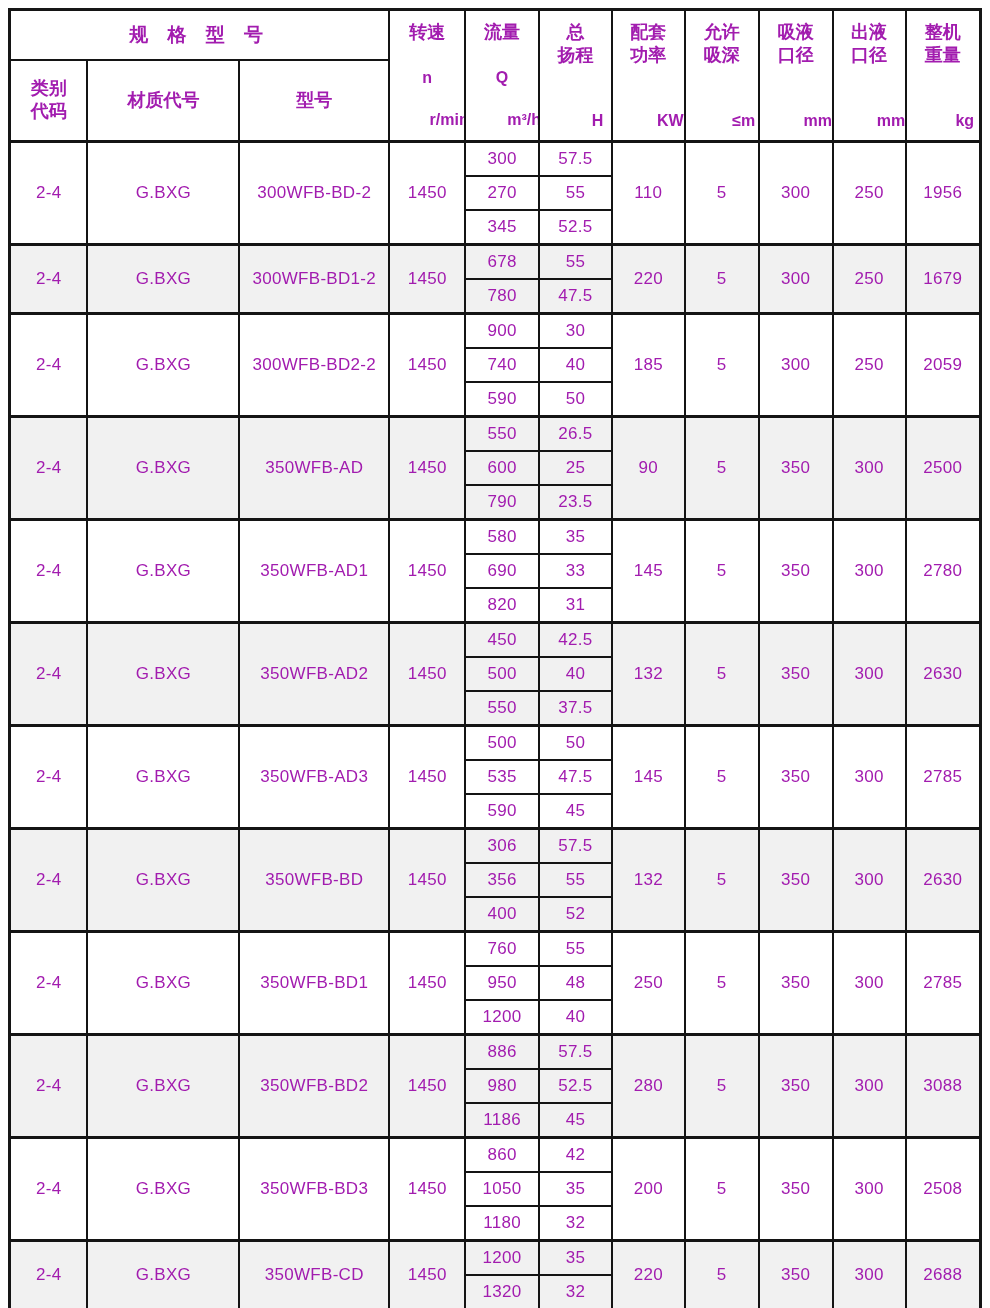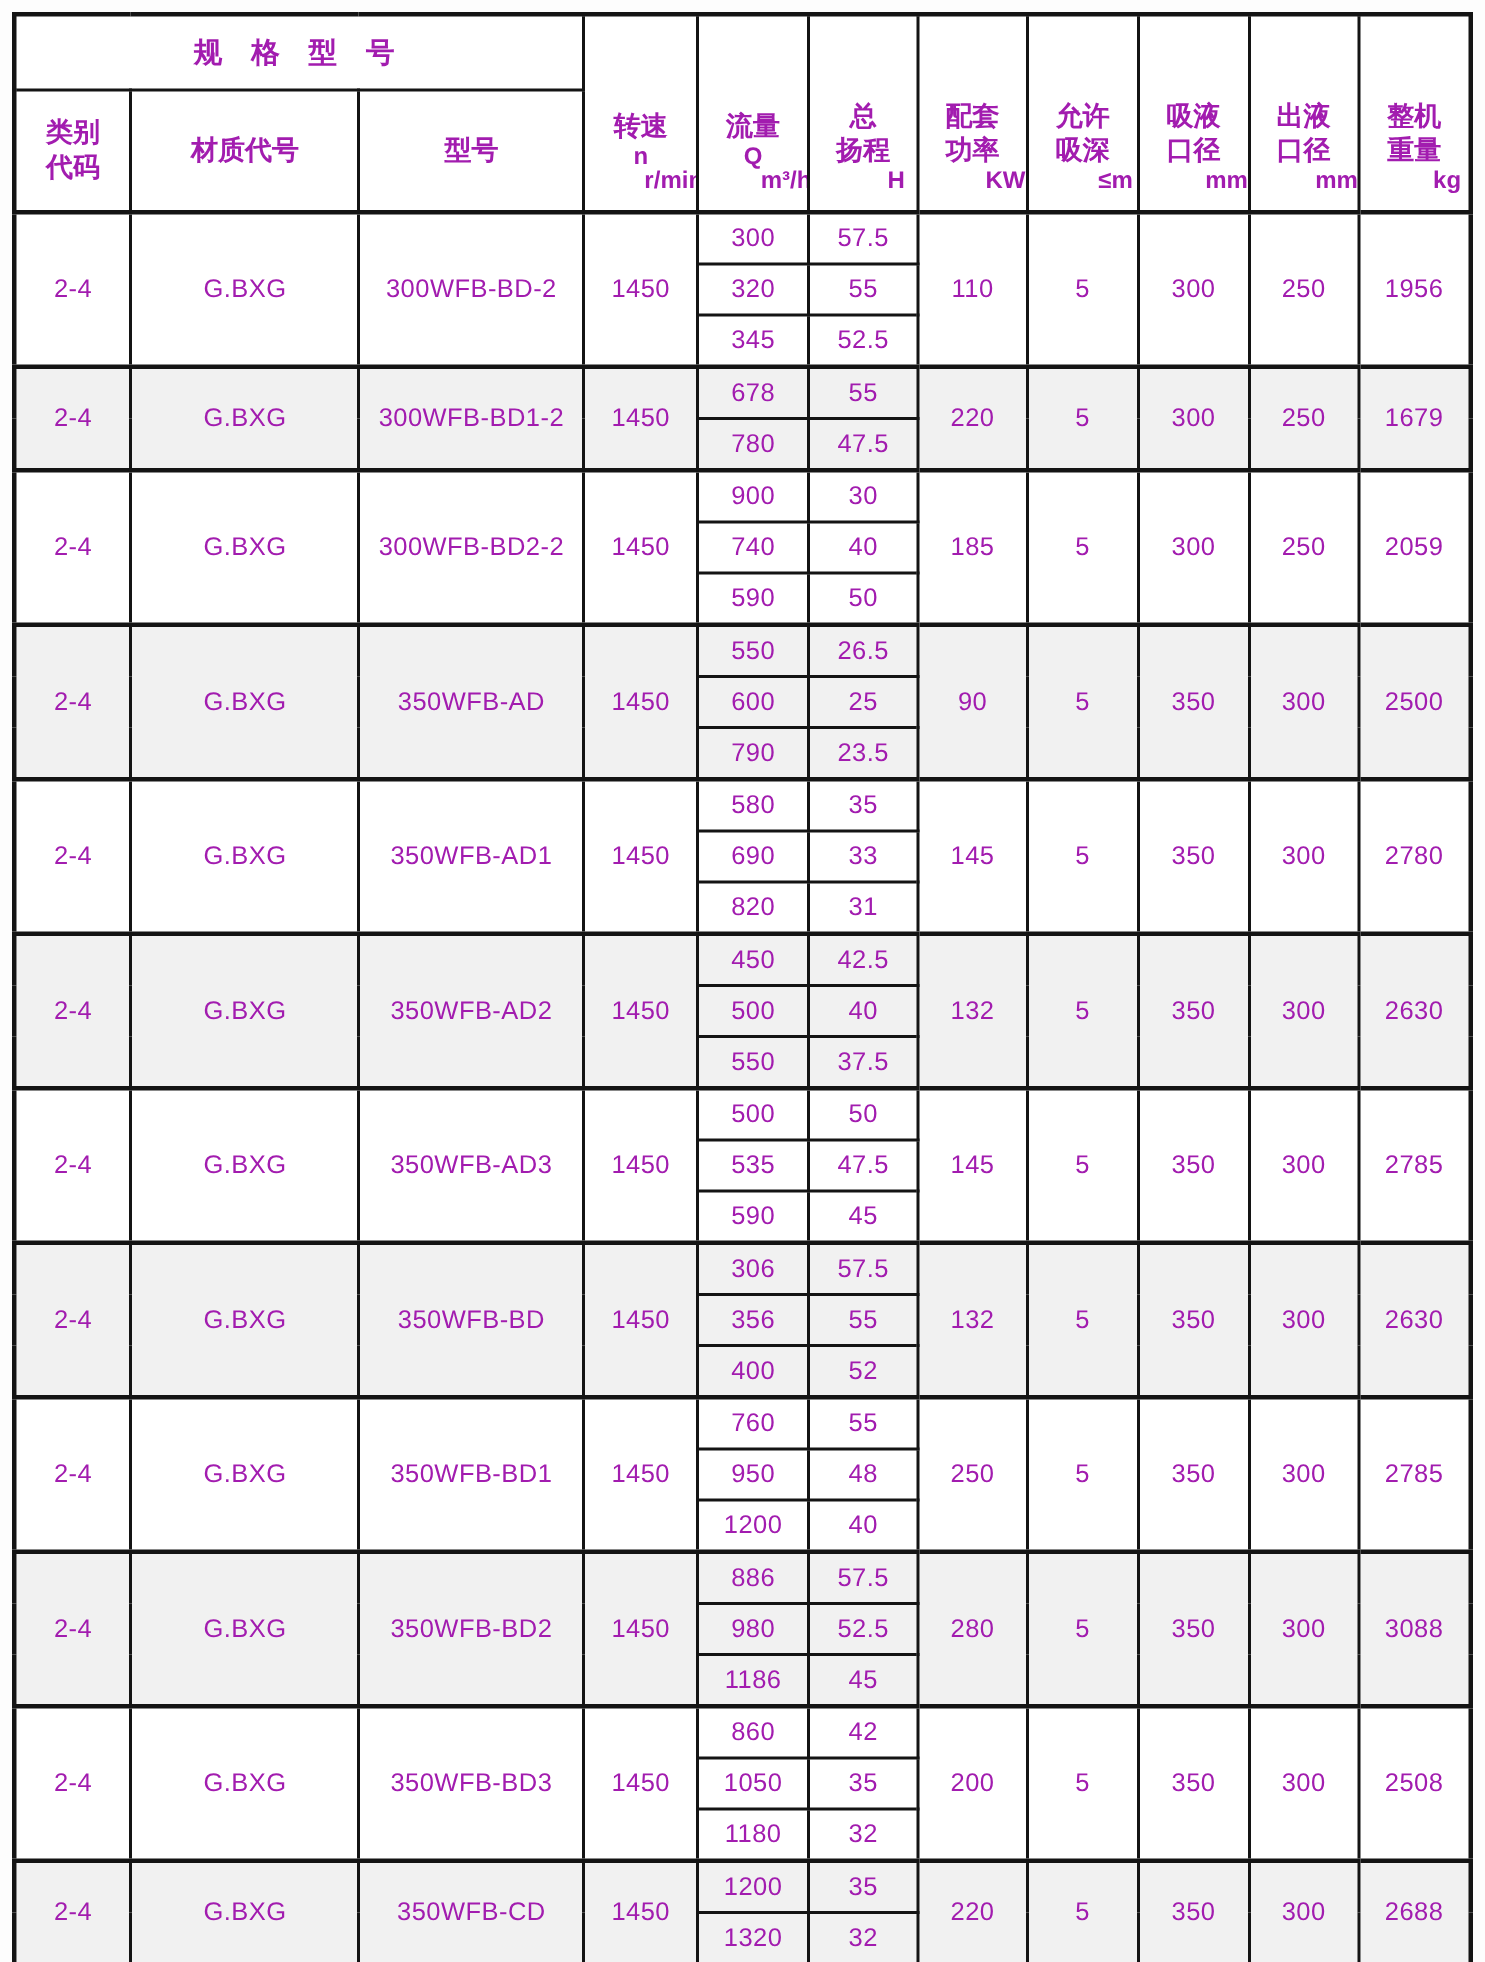--- a/index.html
+++ b/index.html
@@ -22,21 +22,21 @@
   th,td{
     border:2px solid #141414;text-align:center;vertical-align:middle;
     padding:0;overflow:hidden;
   }
   thead{border-bottom:3px solid #141414;}
   tr.h1{height:50px}
   tr.h2{height:82px}
   .spec-group-title{font-size:19px;font-weight:bold;letter-spacing:7px;}
   .subhead{font-size:18px;font-weight:bold;white-space:pre-line;line-height:1.3;}
   .hcol{
-    display:flex;flex-direction:column;justify-content:flex-end;
+    display:flex;flex-direction:column;justify-content:space-between;
     align-items:center;height:124px;padding:7px 0 9px;box-sizing:border-box;
   }
   .hcol .t{font-size:18px;font-weight:bold;white-space:pre-line;line-height:1.3;}
   .hcol .m{font-size:16px;line-height:1;}
   .hcol .u{font-size:16px;line-height:1;margin-left:44px;}
   tbody td{height:32px;font-size:17px;letter-spacing:0.3px;}
   tbody tr.gstart td{border-top:3px solid #141414;}
   tbody tr.alt td{background:#f1f1f1;}
 </style>
 </head>
@@ -146,21 +146,21 @@
           <td rowspan="3">1450</td>
           <td>300</td>
           <td>57.5</td>
           <td rowspan="3">110</td>
           <td rowspan="3">5</td>
           <td rowspan="3">300</td>
           <td rowspan="3">250</td>
           <td rowspan="3">1956</td>
         </tr>
         <tr>
-          <td>320</td>
+          <td>270</td>
           <td>55</td>
         </tr>
         <tr>
           <td>345</td>
           <td>52.5</td>
         </tr>
         <tr class="gstart alt">
           <td rowspan="2">2-4</td>
           <td rowspan="2">G.BXG</td>
           <td rowspan="2">300WFB-BD1-2</td>

